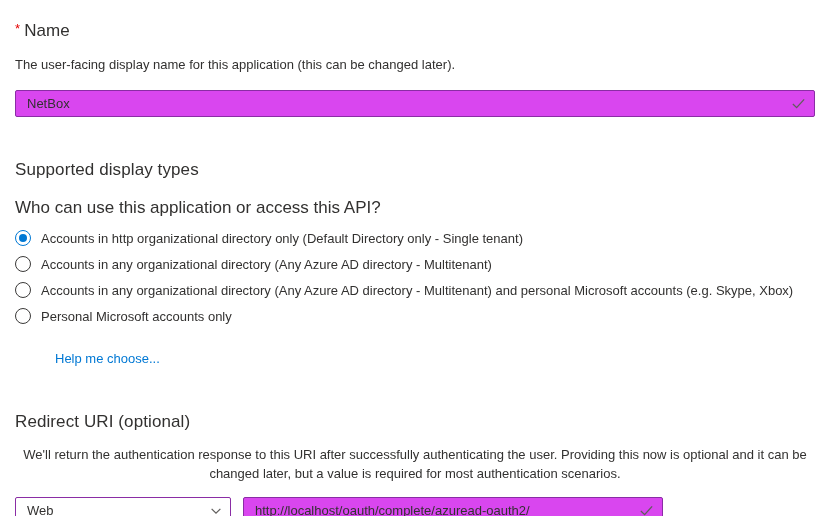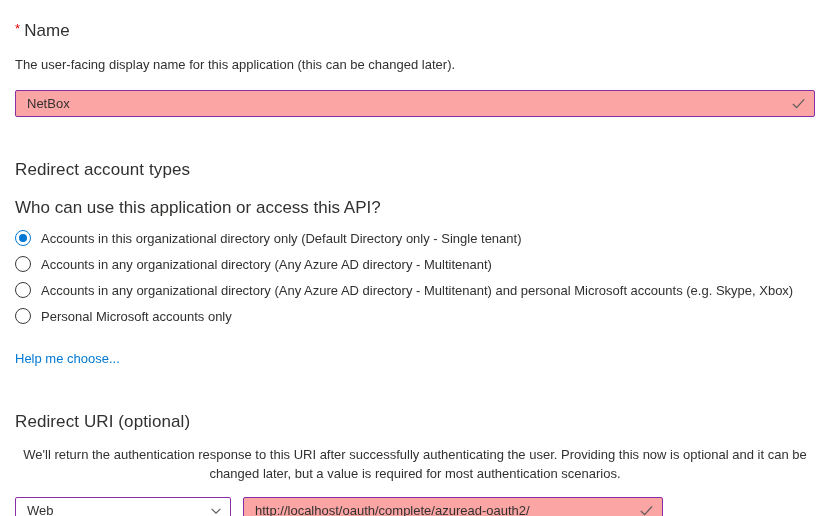--- a/index.html
+++ b/index.html
@@ -36,21 +36,21 @@
   .input-wrap {
     position: relative;
     margin-top: 16px;
     height: 27px;
   }
   .text-input {
     width: 100%;
     height: 27px;
     border: 1px solid #8a2da5;
     border-radius: 2px;
-    background: #fca5a5;
+    background: #d946ef;
     font-family: "Liberation Sans", sans-serif;
     font-size: 13px;
     color: #323130;
     padding: 0 30px 0 11px;
     outline: none;
   }
   .input-check {
     position: absolute;
     right: 9px;
     top: 6px;
@@ -90,20 +90,21 @@
   }
   .radio-label { font-size: 13px; color: #323130; white-space: nowrap; }
 
   .help-link {
     display: inline-block;
     margin-top: 22px;
     color: #0078d4;
     font-size: 13px;
     text-decoration: none;
     cursor: pointer;
+    margin-left: 40px;
   }
 
   .redirect-section { margin-top: 46px; }
   .redirect-desc { margin-top: 13px; text-align: center; }
 
   .uri-row {
     margin-top: 14px;
     display: flex;
     align-items: center;
   }
@@ -149,27 +150,27 @@
     <div class="field-desc">The user-facing display name for this application (this can be changed later).</div>
     <div class="input-wrap">
       <input class="text-input" type="text" value="NetBox" style="">
       <svg class="input-check" viewBox="0 0 16 16">
         <path d="M2 8.6 L6 12.4 L14 3.6" fill="none" stroke="#605e5c" stroke-width="1.4"></path>
       </svg>
     </div>
   </div>
 
   <div class="account-section">
-    <div class="section-title">Redirect account types</div>
+    <div class="section-title">Supported display types</div>
     <div class="question">Who can use this application or access this API?</div>
 
     <div class="radio-group">
       <div class="radio-row checked">
         <span class="radio-circle"></span>
-        <span class="radio-label">Accounts in this organizational directory only (Default Directory only - Single tenant)</span>
+        <span class="radio-label">Accounts in http organizational directory only (Default Directory only - Single tenant)</span>
       </div>
       <div class="radio-row">
         <span class="radio-circle"></span>
         <span class="radio-label">Accounts in any organizational directory (Any Azure AD directory - Multitenant)</span>
       </div>
       <div class="radio-row">
         <span class="radio-circle"></span>
         <span class="radio-label">Accounts in any organizational directory (Any Azure AD directory - Multitenant) and personal Microsoft accounts (e.g. Skype, Xbox)</span>
       </div>
       <div class="radio-row">

